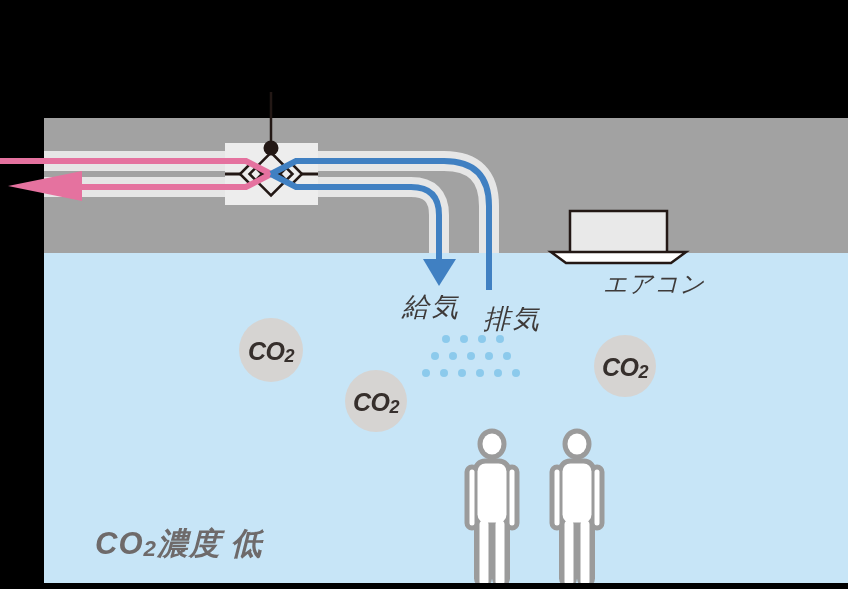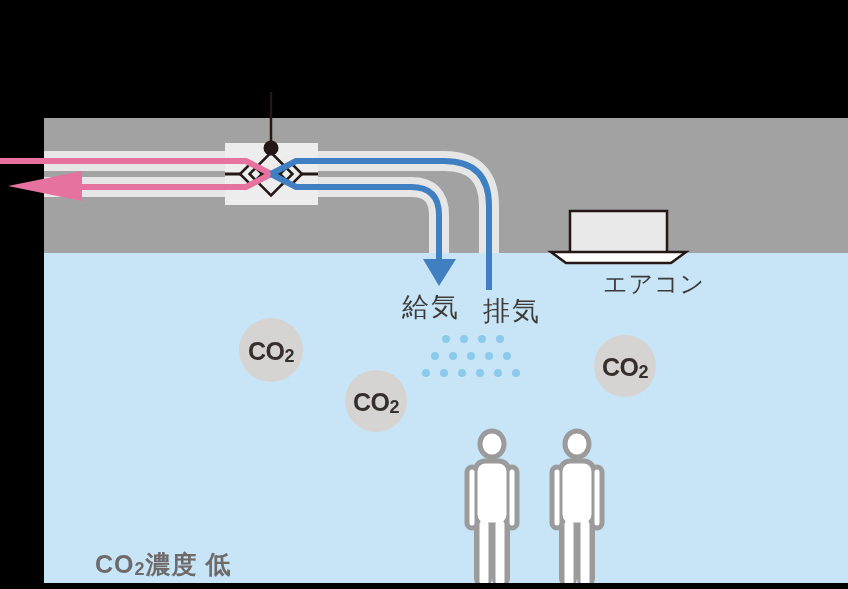--- a/index.html
+++ b/index.html
@@ -1,31 +1,31 @@
 <!DOCTYPE html>
 <html style="--background: #000000; --ceiling: #a2a2a2; --room: #c7e5f7; --duct_casing: #e6e6e6; --unit_box: #ededed; --pink_flow: #e5729f; --blue_flow: #4080c2; --ink: #231815; --co2_bubble_fill: #d6d4d2; --diffuse_dot: #8ccaec; --aircon_body: #e9e9e9; --aircon_panel: #ffffff; --person_outline: #9b9b9b; --person_fill: #ffffff; --label_dark: #3e3a39; --caption_gray: #6e6a6a;"><head>
 <meta charset="utf-8">
 <style>
   html,body{margin:0;padding:0;background:#000;}
   body{font-family:"Liberation Sans","DejaVu Sans",sans-serif;}
-  .canvas{position:relative;width:848px;height:589px;background:var(--background,#000);overflow:hidden;}
+  .canvas{position:relative;width:848px;height:589px;background:var(--background,#000);overflow:hidden;font-style:italic;}
   .canvas svg{position:absolute;left:0;top:0;}
   .overlay-label{position:absolute;text-align:center;color:var(--label_dark,#3e3a39);
     font-weight:500;line-height:1;white-space:nowrap;}
   .lbl-supply{left:381px;top:294px;width:100px;font-size:27px;letter-spacing:2px;}
-  .lbl-exhaust{left:462px;top:298px;width:100px;font-size:27px;letter-spacing:2px;}
+  .lbl-exhaust{left:462px;top:306px;width:100px;font-size:27px;letter-spacing:2px;}
   .lbl-aircon{left:584px;top:272px;width:140px;font-size:24px;letter-spacing:1px;}
   .co2-text{position:absolute;width:100px;text-align:center;color:#362f2c;
     font-size:25px;font-weight:700;letter-spacing:-0.5px;line-height:1;}
   .co2-text .sub,.caption .sub{font-size:0.72em;vertical-align:-0.1em;}
   .co2-a{left:221px;top:339px;}
   .co2-b{left:326px;top:390px;}
   .co2-c{left:575px;top:355px;}
   .caption{position:absolute;left:95px;top:528px;color:var(--caption_gray,#6e6a6a);
-    font-size:25px;font-weight:700;letter-spacing:1px;line-height:1;white-space:nowrap;margin-top:24px;}
+    font-size:31px;font-weight:700;letter-spacing:1px;line-height:1;white-space:nowrap;}
   .dot{fill:var(--diffuse_dot,#8ccaec);}
   .p-out{fill:var(--person_outline,#9b9b9b);stroke:var(--person_outline,#9b9b9b);
     stroke-width:5;stroke-linejoin:round;}
   .p-in{fill:var(--person_fill,#fff);}
 </style>
 </head>
 <body>
 
 <div class="canvas">
   <svg width="848" height="589" viewBox="0 0 848 589">

